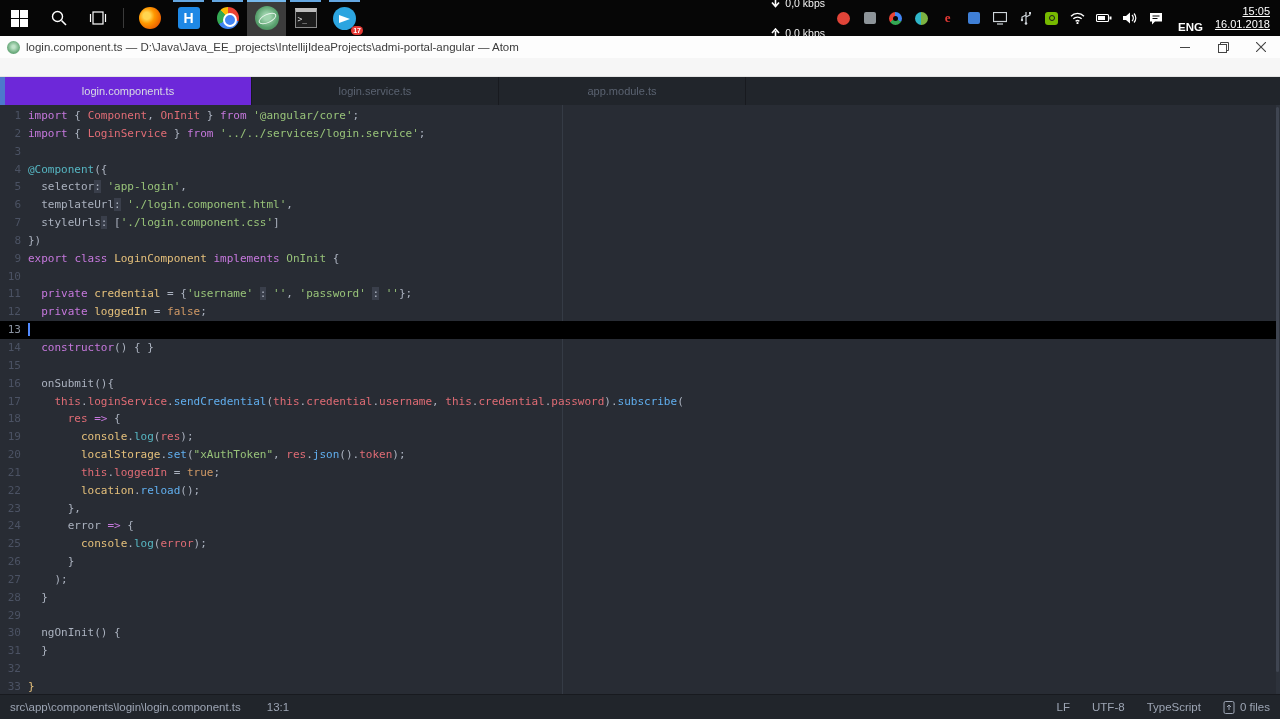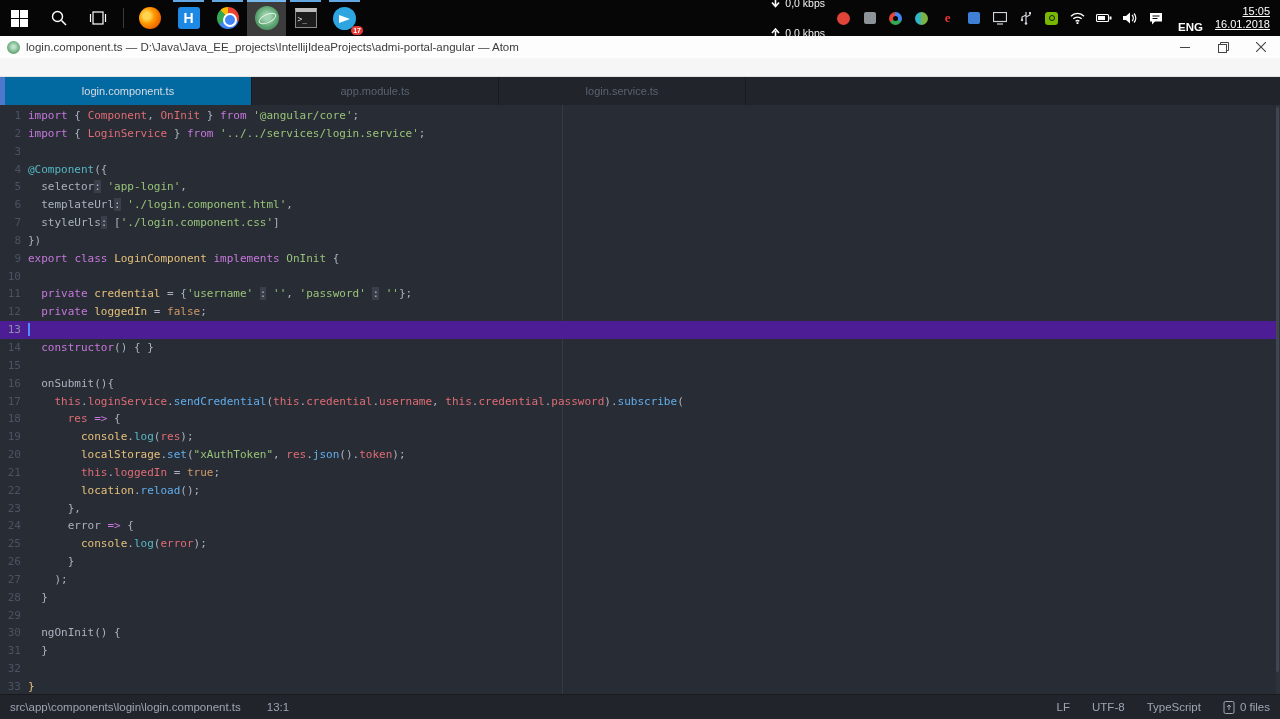--- a/index.html
+++ b/index.html
@@ -47,31 +47,31 @@
   .wc { width:38px; display:flex; align-items:center; justify-content:center; color:#444; cursor:pointer; }
   .menubar { height:19px; background:#f6f6f6; display:flex; align-items:center; padding-left:4px; border-bottom:1px solid #e3e3e3; }
   .menu-item { font-size:13px; color:#1d1d1d; padding:0 8px; cursor:pointer;margin-top:28px; }
   .menu-item u { text-decoration:underline; }
 
   
   .tabbar { height:28px; background:#21252b; display:flex; align-items:stretch; }
   .tab-accent { width:5px; background:#4d78cc; flex:none; }
   .tab { width:247px; display:flex; align-items:center; justify-content:center; font-size:11px;
          color:#5a6270; border-right:1px solid #181a1f; background:#21252b; cursor:pointer; }
-  .tab.active { background:#0369a1; color:#d8dce3; }
+  .tab.active { background:#6d28d9; color:#d8dce3; }
 
   
   .editor { position:relative; height:589px; background:#282c34; overflow:hidden;
             font-family:"DejaVu Sans Mono",monospace; font-size:11px; }
   .wrap-guide { position:absolute; left:562px; top:0; bottom:0; width:1px; background:#353b45; }
   .scrollbar { position:absolute; right:0; top:0; bottom:0; width:4px; background:#2d323b; }
   .scrollbar .thumb { position:absolute; top:2px; right:1px; width:3px; height:96%; background:#3f4551; border-radius:2px; }
   .rows { position:relative; padding-top:2px; }
   .row { height:17.85px; line-height:17.85px; white-space:pre; display:flex; }
-  .row.active { background:#4c1d95; }
+  .row.active { background:#000000; }
   .ln { width:21px; text-align:right; color:#4b5263; flex:none; user-select:none; }
   .row.active .ln { color:#8b93a1; }
   .lc { margin-left:7px; white-space:pre; }
   .kw{color:#c678dd} .typ{color:#e06c75} .var{color:#e5c07b} .str{color:#98c379}
   .num{color:#d19a66} .fn{color:#61afef} .sup{color:#56b6c2} .pln{color:#abb2bf}
   .box{color:#abb2bf;background:#3a3f4b}
   .cursor { display:inline-block; width:2px; height:13px; background:#528bff; vertical-align:middle; margin-top:-2px; }
 
   
   .statusbar { height:25px; background:#21252b; border-top:1px solid #181a1f; display:flex; align-items:center;
@@ -253,22 +253,22 @@
       <span class="menu-item"><u>V</u>iew</span>
       <span class="menu-item"><u>S</u>election</span>
       <span class="menu-item">F<u>i</u>nd</span>
       <span class="menu-item"><u>P</u>ackages</span>
       <span class="menu-item"><u>H</u>elp</span>
     </div>
 
   <div class="tabbar">
     <div class="tab-accent"></div>
   <div class="tab active">login.component.ts</div>
+      <div class="tab">login.service.ts</div>
       <div class="tab">app.module.ts</div>
-      <div class="tab">login.service.ts</div>
     </div>
 
   <div class="editor">
     <div class="wrap-guide"></div>
     <div class="rows">
         <div class="row"><span class="ln">1</span><span class="lc"><span class="kw">import</span><span class="pln"> { </span><span class="typ">Component</span><span class="pln">, </span><span class="typ">OnInit</span><span class="pln"> } </span><span class="kw">from</span><span class="pln"> </span><span class="str">'@angular/core'</span><span class="pln">;</span></span></div>
         <div class="row"><span class="ln">2</span><span class="lc"><span class="kw">import</span><span class="pln"> { </span><span class="typ">LoginService</span><span class="pln"> } </span><span class="kw">from</span><span class="pln"> </span><span class="str">'../../services/login.service'</span><span class="pln">;</span></span></div>
         <div class="row"><span class="ln">3</span><span class="lc"></span></div>
         <div class="row"><span class="ln">4</span><span class="lc"><span class="sup">@Component</span><span class="pln">({</span></span></div>
         <div class="row"><span class="ln">5</span><span class="lc"><span class="pln">  selector</span><span class="box">:</span><span class="pln"> </span><span class="str">'app-login'</span><span class="pln">,</span></span></div>

